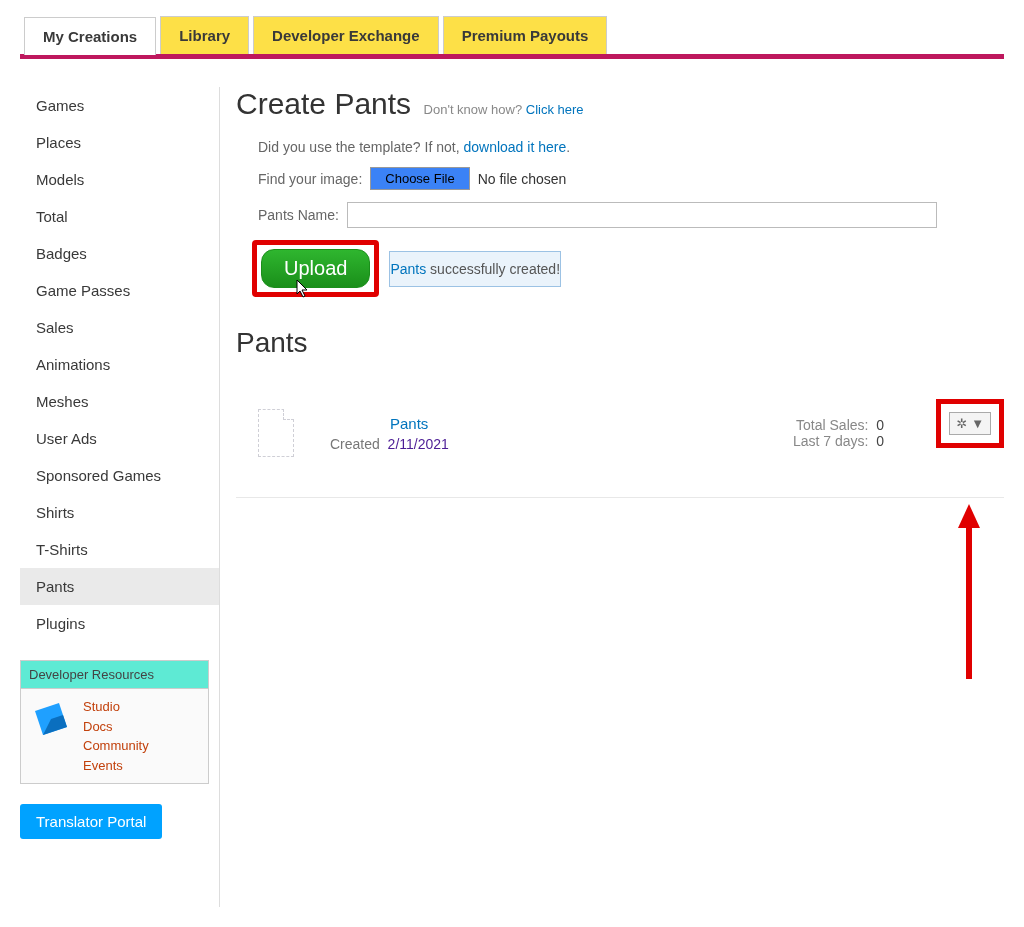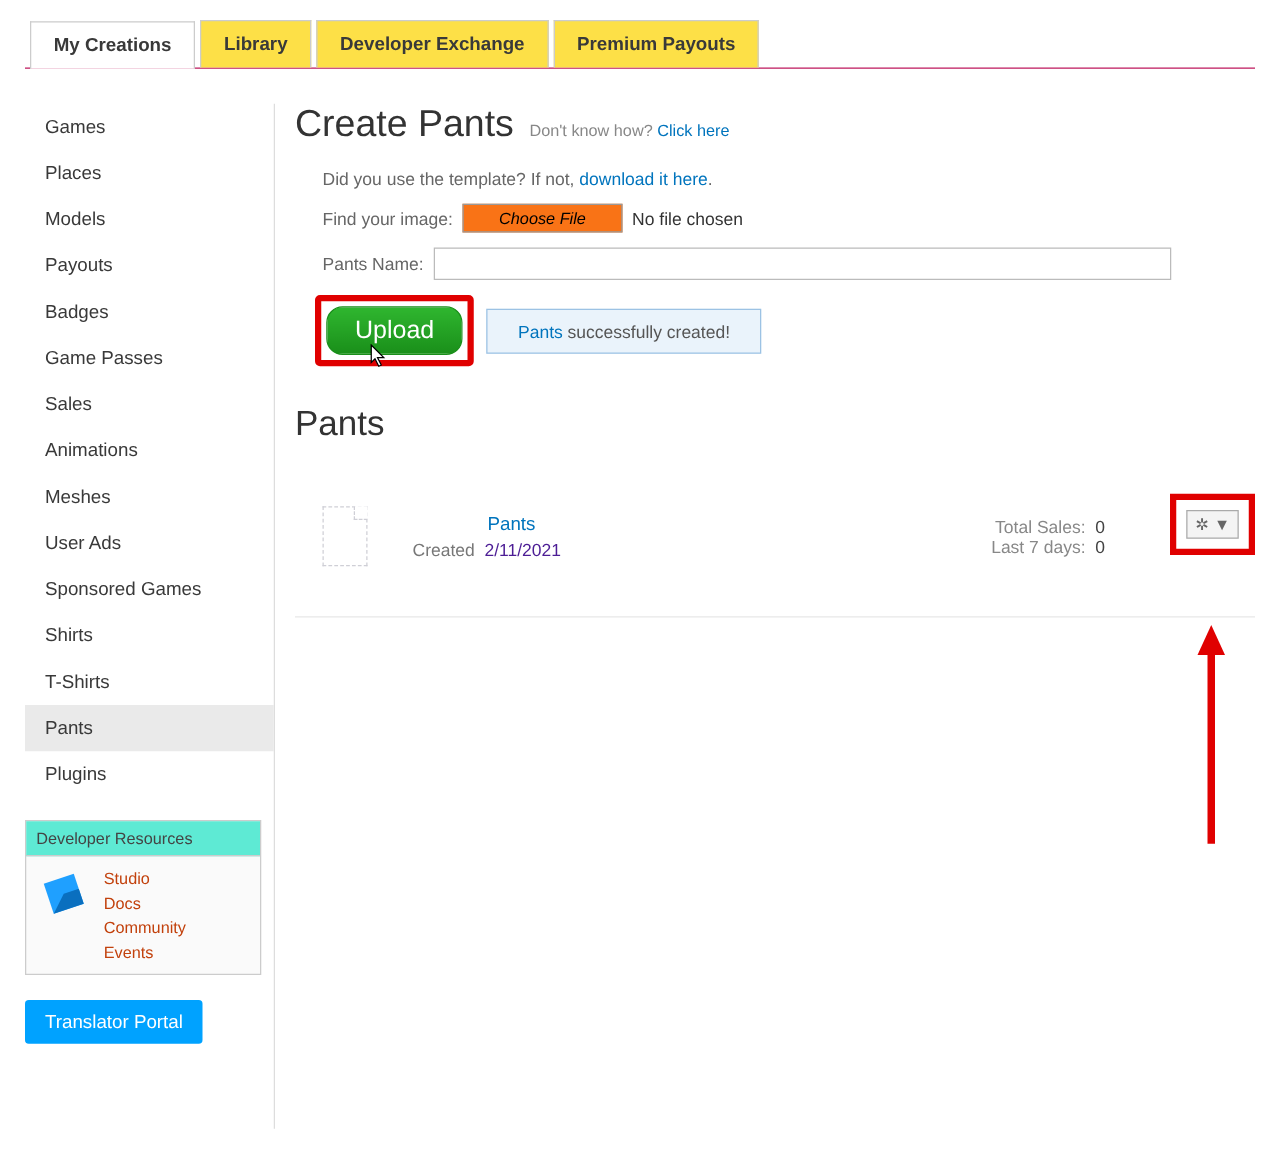--- a/index.html
+++ b/index.html
@@ -7,21 +7,21 @@
     font-family: "Helvetica Neue", Arial, sans-serif;
     background: #fff;
     color: #333;
     width: 1024px;
     height: 927px;
     overflow: hidden;
   }
   .container { padding: 16px 20px 0 20px; position: relative; }
   .tabs {
     display: flex;
-    border-bottom: 1px solid #be185d;
+    border-bottom: 5px solid #be185d;
     padding-left: 4px;
   }
   .tab {
     padding: 10px 18px;
     background: #fde047;
     border: 1px solid #ccc;
     border-bottom: none;
     margin-right: 4px;
     font-size: 15px;
     color: #393939;
@@ -112,25 +112,24 @@
     display: flex;
     align-items: center;
     margin-top: 12px;
     font-size: 14px;
     color: #666;
     padding-left: 22px;
     gap: 8px;
   }
   .choose-file {
     border: 1px solid #999;
-    background: #f97316;
-    padding: 3px 28px;
+    background: #3b82f6;
+    padding: 3px 14px;
     font-size: 13px;
     cursor: pointer;
-    font-style: italic;
   }
   .no-file { color: #333; font-size: 14px; }
   .pants-name-input {
     flex: 1;
     max-width: 590px;
     border: 1px solid #bbb;
     height: 26px;
     padding: 2px 6px;
     font-size: 14px;
   }
@@ -161,21 +160,21 @@
     position: absolute;
     left: 36px;
     bottom: -14px;
     font-size: 18px;
     color: #000;
   }
   .success-msg {
     border: 1px solid #9cc2e4;
     background: #eaf3fb;
     color: #555;
-    padding: 9px 24px;
+    padding: 9px 0;
     font-size: 14px;
   }
   .success-item { color: #0074bd; }
   .pants-heading {
     font-size: 28px;
     font-weight: 400;
     color: #333;
     margin-top: 30px;
   }
   .item-row {
@@ -249,21 +248,21 @@
     <div class="tab">Library</div>
     <div class="tab">Developer Exchange</div>
     <div class="tab">Premium Payouts</div>
   </div>
 
   <div class="content">
     <div class="sidebar">
       <div class="sidebar-item">Games</div>
       <div class="sidebar-item">Places</div>
       <div class="sidebar-item">Models</div>
-      <div class="sidebar-item">Payouts</div>
+      <div class="sidebar-item">Total</div>
       <div class="sidebar-item">Badges</div>
       <div class="sidebar-item">Game Passes</div>
       <div class="sidebar-item">Sales</div>
       <div class="sidebar-item">Animations</div>
       <div class="sidebar-item">Meshes</div>
       <div class="sidebar-item">User Ads</div>
       <div class="sidebar-item">Sponsored Games</div>
       <div class="sidebar-item">Shirts</div>
       <div class="sidebar-item">T-Shirts</div>
       <div class="sidebar-item active">Pants</div>

